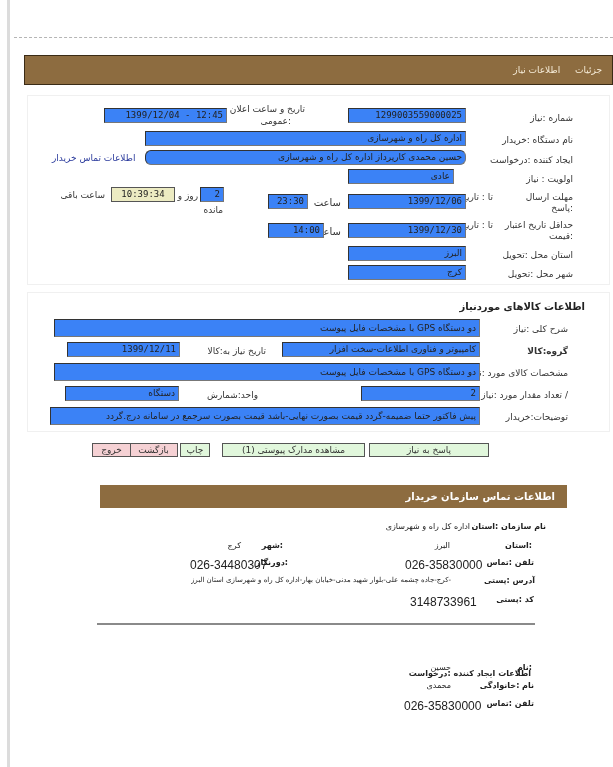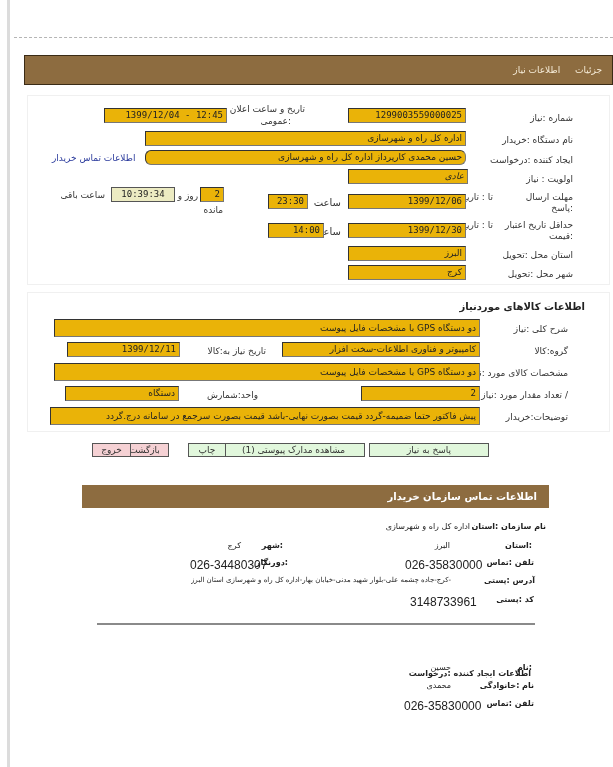--- a/index.html
+++ b/index.html
@@ -9,31 +9,31 @@
   .dotted-line { position: absolute; left: 14px; right: 0; top: 37px; border-top: 1px dashed #b5b5b5; }
   .header-bar { position: absolute; left: 24px; top: 55px; width: 589px; height: 30px; background: #8d6c40; border: 1px solid #3a2b16; direction: rtl; }
   .header-bar .tab { display: inline-block; color: #f6ecd8; font-size: 9px; line-height: 28px; margin-right: 10px; }
   .header-bar .tab + .tab { margin-right: 12px; }
 
   .panel { position: absolute; left: 27px; width: 583px; background: #fff; border: 1px solid #f0f0f0; }
   .p1 { top: 95px; height: 190px; }
   .p2 { top: 292px; height: 140px; }
 
   .lbl { position: absolute; font-size: 9px; color: #333; direction: rtl; text-align: right; white-space: nowrap; }
-  .box { position: absolute; height: 15px; border: 1px solid #333; border-right-color: #777; border-bottom-color: #777; background: #eab308; direction: rtl; text-align: right; font-size: 9px; padding: 0 3px; line-height: 13px; white-space: nowrap; overflow: hidden; color: #222; }
+  .box { position: absolute; height: 15px; border: 1px solid #333; border-right-color: #777; border-bottom-color: #777; background: #3b82f6; direction: rtl; text-align: right; font-size: 9px; padding: 0 3px; line-height: 13px; white-space: nowrap; overflow: hidden; color: #222; }
   .box.ltr { direction: ltr; text-align: right; font-family: "DejaVu Sans Mono", monospace; font-size: 9px; }
   .box.timer { background: #ecebc2; text-align: center; border-color: #555; }
   .link { position: absolute; color: #2a3a9c; font-size: 9px; direction: rtl; white-space: nowrap; cursor: pointer; }
   .sec-title { position: absolute; font-weight: bold; font-size: 10px; direction: rtl; color: #222; }
 
   .btn { position: absolute; top: 443px; height: 14px; font-size: 9px; border: 1px solid #555; text-align: center; line-height: 12px; direction: rtl; cursor: pointer; color: #333; }
   .btn.green { background: #e1f7dc; }
   .btn.pink { background: #f5d1d4; }
 
-  .contact-bar { position: absolute; left: 82px; top: 485px; width: 467px; height: 23px; background: #8d6c40; direction: rtl; }
+  .contact-bar { position: absolute; left: 100px; top: 485px; width: 467px; height: 23px; background: #8d6c40; direction: rtl; }
   .contact-bar span { color: #fff; font-weight: bold; font-size: 10px; line-height: 23px; margin-right: 12px; }
   .c-lbl { position: absolute; font-size: 8px; color: #222; direction: rtl; white-space: nowrap; font-weight: bold; }
   .c-val { position: absolute; font-size: 8px; color: #222; direction: rtl; white-space: nowrap; }
   .c-num { position: absolute; font-size: 12px; color: #222; white-space: nowrap; font-family: "Liberation Sans", sans-serif; }
   .hr { position: absolute; left: 97px; top: 623px; width: 438px; height: 2px; background: #8a8a8a; }
 </style>
 </head>
 <body>
 
 <div class="page-border"></div>
@@ -54,21 +54,21 @@
 <div class="box ltr" style="left:104px; top:108px; width:123px;">1399/12/04 - 12:45</div>
 
 <span class="lbl" style="right:40px; top:135px;">نام دستگاه :خریدار</span>
 <div class="box" style="left:145px; top:131px; width:321px;">اداره کل راه و شهرسازی</div>
 
 <span class="lbl" style="right:40px; top:155px;">ایجاد کننده :درخواست</span>
 <div class="box" style="left:145px; top:150px; width:321px;border-radius:6px;">حسین محمدی کارپرداز اداره کل راه و شهرسازی</div>
 <span class="link" style="left:52px; top:153px;">اطلاعات تماس خریدار</span>
 
 <span class="lbl" style="right:40px; top:174px;text-align:right;">اولویت : نیاز</span>
-<div class="box" style="left:348px; top:169px; width:120px;font-style:italic;">عادی</div>
+<div class="box" style="left:348px; top:169px; width:106px;">عادی</div>
 
 <span class="lbl" style="right:40px; top:192px;">مهلت ارسال</span>
 <span class="lbl" style="right:40px; top:203px;">:پاسخ</span>
 <span class="lbl" style="right:120px; top:192px;">تا : تاریخ</span>
 <div class="box ltr" style="left:348px; top:194px; width:118px;">1399/12/06</div>
 <span class="lbl" style="right:272px; top:197px; font-size:10px;">ساعت</span>
 <div class="box ltr" style="left:268px; top:194px; width:40px;">23:30</div>
 
 <div class="box ltr" style="left:200px; top:187px; width:24px;">2</div>
 <span class="lbl" style="right:415px; top:191px;">روز و</span>
@@ -89,40 +89,40 @@
 <span class="lbl" style="right:40px; top:269px;">شهر محل :تحویل</span>
 <div class="box" style="left:348px; top:265px; width:118px;">کرج</div>
 
 <div class="panel p2"></div>
 
 <span class="sec-title" style="right:28px; top:301px;">اطلاعات کالاهای موردنیاز</span>
 
 <span class="lbl" style="right:45px; top:324px;">شرح کلی :نیاز</span>
 <div class="box" style="left:54px; top:319px; width:426px; height:18px; line-height:16px;">دو دستگاه GPS با  مشخصات فایل پیوست</div>
 
-<span class="lbl" style="right:45px; top:346px;">گروه:کالا</span>
+<span class="lbl" style="right:45px; top:346px;font-weight:bold;">گروه:کالا</span>
 <div class="box" style="left:282px; top:342px; width:198px;">کامپیوتر و فناوری اطلاعات-سخت افزار</div>
 <span class="lbl" style="right:347px; top:346px;">تاریخ نیاز به:کالا</span>
 <div class="box ltr" style="left:67px; top:342px; width:113px;">1399/12/11</div>
 
 <span class="lbl" style="right:45px; top:368px;">مشخصات کالای مورد :نیاز</span>
 <div class="box" style="left:54px; top:363px; width:426px; height:18px; line-height:16px;">دو دستگاه GPS با  مشخصات فایل پیوست</div>
 
 <span class="lbl" style="right:45px; top:390px;">/ تعداد مقدار مورد :نیاز</span>
 <div class="box ltr" style="left:361px; top:386px; width:119px;">2</div>
 <span class="lbl" style="right:355px; top:390px;">واحد:شمارش</span>
 <div class="box" style="left:65px; top:386px; width:114px;">دستگاه</div>
 
 <span class="lbl" style="right:45px; top:412px;">توضیحات:خریدار</span>
 <div class="box" style="left:50px; top:407px; width:430px; height:18px; line-height:16px;">پیش فاکتور حتما ضمیمه-گردد قیمت  بصورت نهایی-باشد قیمت  بصورت سرجمع در سامانه درج.گردد</div>
 
 <div class="btn green" style="left:369px; width:120px;">پاسخ به نیاز</div>
 <div class="btn green" style="left:222px; width:143px;">مشاهده مدارک پیوستی (1)</div>
-<div class="btn green" style="left:188px; width:38px;">چاپ</div>
-<div class="btn pink" style="left:120px; width:49px;">بازگشت</div>
+<div class="btn green" style="left:180px; width:30px;">چاپ</div>
+<div class="btn pink" style="left:129px; width:49px;">بازگشت</div>
 <div class="btn pink" style="left:92px; width:39px;">خروج</div>
 
 <div class="contact-bar">
   <span>اطلاعات  تماس  سازمان خریدار</span>
 </div>
 
 <span class="c-lbl" style="right:67px; top:522px;">نام سازمان :استان</span>
 <span class="c-val" style="right:143px; top:522px;">اداره کل راه و شهرسازی</span>
 
 <span class="c-lbl" style="right:81px; top:541px;">:استان</span>

